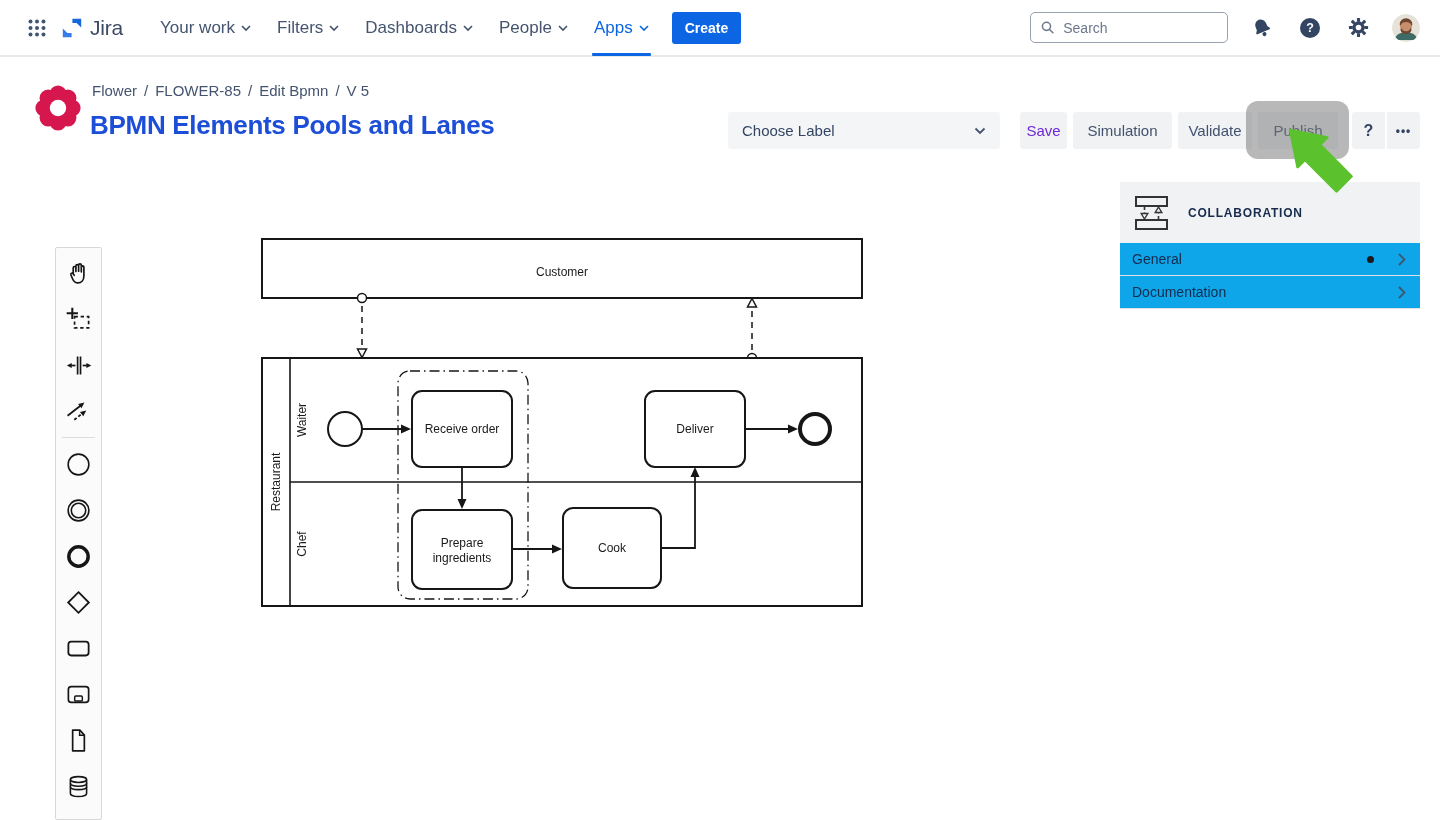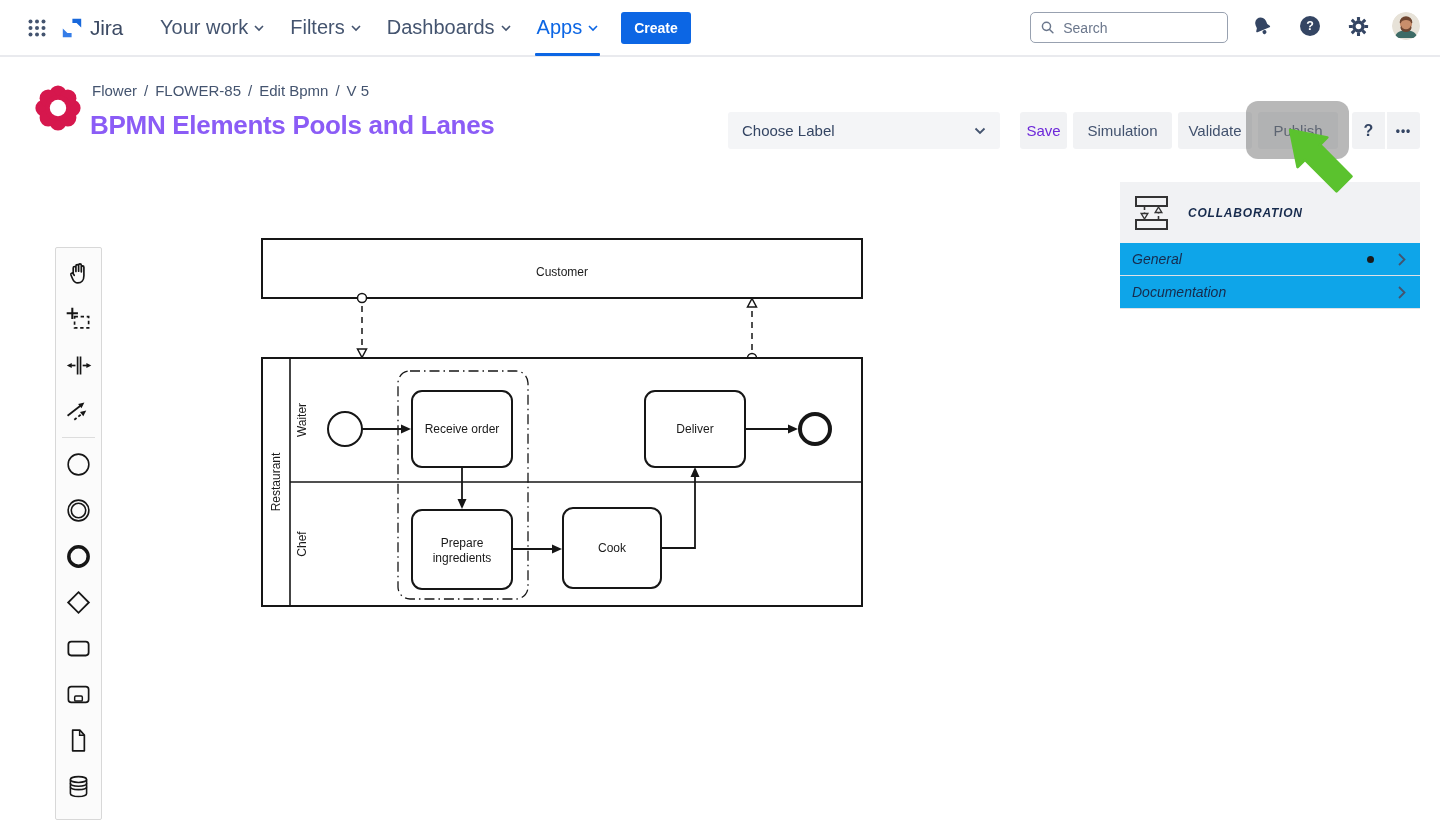--- a/index.html
+++ b/index.html
@@ -14,50 +14,50 @@
     position:absolute; top:0; left:0; width:1440px; height:57px;
     background:#fff; border-bottom:2px solid #E9EAEE;
     display:flex; align-items:center; padding:0 20px;
   }
   .appswitcher { width:34px; height:34px; display:flex; align-items:center; justify-content:center; cursor:pointer; border-radius:4px; }
   .logo { display:flex; align-items:center; gap:6px; margin-left:6px; cursor:pointer; }
   .logo-text { font-size:21px; font-weight:500; color:#3C4A63; letter-spacing:-0.2px; }
   .nav-menu { display:flex; align-items:center; margin-left:24px; height:57px; }
   .nav-item {
     position:relative; height:57px; display:flex; align-items:center; gap:6px;
-    padding:0 13px; font-size:20px; font-weight:500; color:#44546F; cursor:pointer; white-space:nowrap;
+    padding:0 13px; font-size:17px; font-weight:500; color:#44546F; cursor:pointer; white-space:nowrap;
   }
   .nav-item .chev { margin-top:2px; }
   .nav-item.active { color:#0C66E4;text-align:center; }
   .nav-item.active .active-underline {
     position:absolute; left:11px; right:11px; bottom:0; height:3px; background:#0C66E4; border-radius:1px;
   }
   .create-btn {
     margin-left:10px; height:32px; padding:0 13px; background:#0C66E4; color:#fff;
     font-family:inherit; font-size:14px; font-weight:700; border:none; border-radius:3px; cursor:pointer;
   }
-  .nav-right { margin-left:auto; display:flex; gap:20px; }
+  .nav-right { margin-left:auto; display:flex; align-items:center; gap:20px; }
   .search-box {
     width:198px; height:31px; border:1.4px solid #98A1B0; border-radius:5px;
     display:flex; align-items:center; gap:7px; padding:0 10px; background:#fff;
   }
   .search-box input {
     border:none; outline:none; background:transparent; width:100%;
     font-family:inherit; font-size:14px; color:#44546F;
   }
   .search-box input::placeholder { color:#6B778C; }
   .nav-icon-btn { width:28px; height:28px; display:flex; align-items:center; justify-content:center; cursor:pointer; }
   .avatar { width:28px; height:28px; border-radius:50%; overflow:hidden; cursor:pointer; }
 
   
   .flower { position:absolute; left:33px; top:83px; cursor:default; }
   .breadcrumb { position:absolute; left:92px; top:82px; font-size:15px; color:#44546F; display:flex; gap:7px; }
   .breadcrumb .crumb { cursor:pointer; }
   .breadcrumb .sep { color:#44546F; }
-  .page-title { position:absolute; left:90px; top:110px; font-size:26px; font-weight:700; color:#8b5cf6; letter-spacing:-0.3px; }
+  .page-title { position:absolute; left:90px; top:110px; font-size:26px; font-weight:700; color:#1d4ed8; letter-spacing:-0.3px; }
 
   
   .choose-label {
     position:absolute; left:728px; top:112px; width:272px; height:37px;
     background:#F4F5F7; border-radius:3px; display:flex; align-items:center;
     padding:0 14px; font-size:15px; color:#344563; cursor:pointer;
   }
   .choose-label .chev { margin-left:auto; }
   .act-btn {
     position:absolute; top:112px; height:37px; border:none; border-radius:3px;
@@ -76,21 +76,21 @@
   .hm-btn.q { font-size:16px; font-weight:600; border-radius:3px 0 0 3px; }
   .hm-btn.dots { font-size:12px; letter-spacing:1px; font-weight:700; border-radius:0 3px 3px 0; }
 
   .publish-highlight {
     position:absolute; left:1246px; top:101px; width:103px; height:58px;
     background:rgba(118,118,118,0.52); border-radius:12px; z-index:30; pointer-events:none;
   }
   .cursor-arrow { position:absolute; left:1277px; top:126px; z-index:40; pointer-events:none; }
 
   
-  .props { position:absolute; left:1120px; top:182px; width:300px; z-index:20; background:#fff;font-style:italic; }
+  .props { position:absolute; left:1120px; top:182px; width:300px; z-index:20; background:#fff; }
   .props-header {
     height:61px; background:#F1F2F4; display:flex; align-items:center; gap:18px; padding:0 14px;
   }
   .props-header .title { font-size:12px; font-weight:700; letter-spacing:0.8px; color:#172B4D; }
   .props-row {
     height:33px; display:flex; align-items:center; padding:0 14px 0 12px;
     border-bottom:1px solid #DFE1E6; font-size:14px; color:#172B4D; cursor:pointer; background:#0ea5e9;
   }
   .props-row:first-of-type { border-top:1px solid #DFE1E6; margin-top:2px; }
   .props-row .spacer { flex:1; }
@@ -141,20 +141,26 @@
         </svg>
     </div>
     <div class="nav-item">
       <span>Filters</span>
       <svg class="chev" width="10" height="7" viewBox="0 0 10 7">
           <polyline points="1,1 5,5 9,1" fill="none" stroke="#44546F" stroke-width="1.6"></polyline>
         </svg>
     </div>
     <div class="nav-item">
       <span>Dashboards</span>
+      <svg class="chev" width="10" height="7" viewBox="0 0 10 7">
+          <polyline points="1,1 5,5 9,1" fill="none" stroke="#44546F" stroke-width="1.6"></polyline>
+        </svg>
+    </div>
+    <div class="nav-item">
+      <span>People</span>
       <svg class="chev" width="10" height="7" viewBox="0 0 10 7">
           <polyline points="1,1 5,5 9,1" fill="none" stroke="#44546F" stroke-width="1.6"></polyline>
         </svg>
     </div>
     <div class="nav-item active">
       <span>Apps</span>
       <svg class="chev" width="10" height="7" viewBox="0 0 10 7">
           <polyline points="1,1 5,5 9,1" fill="none" stroke="#0C66E4" stroke-width="1.6"></polyline>
         </svg>
       <span class="active-underline"></span>

